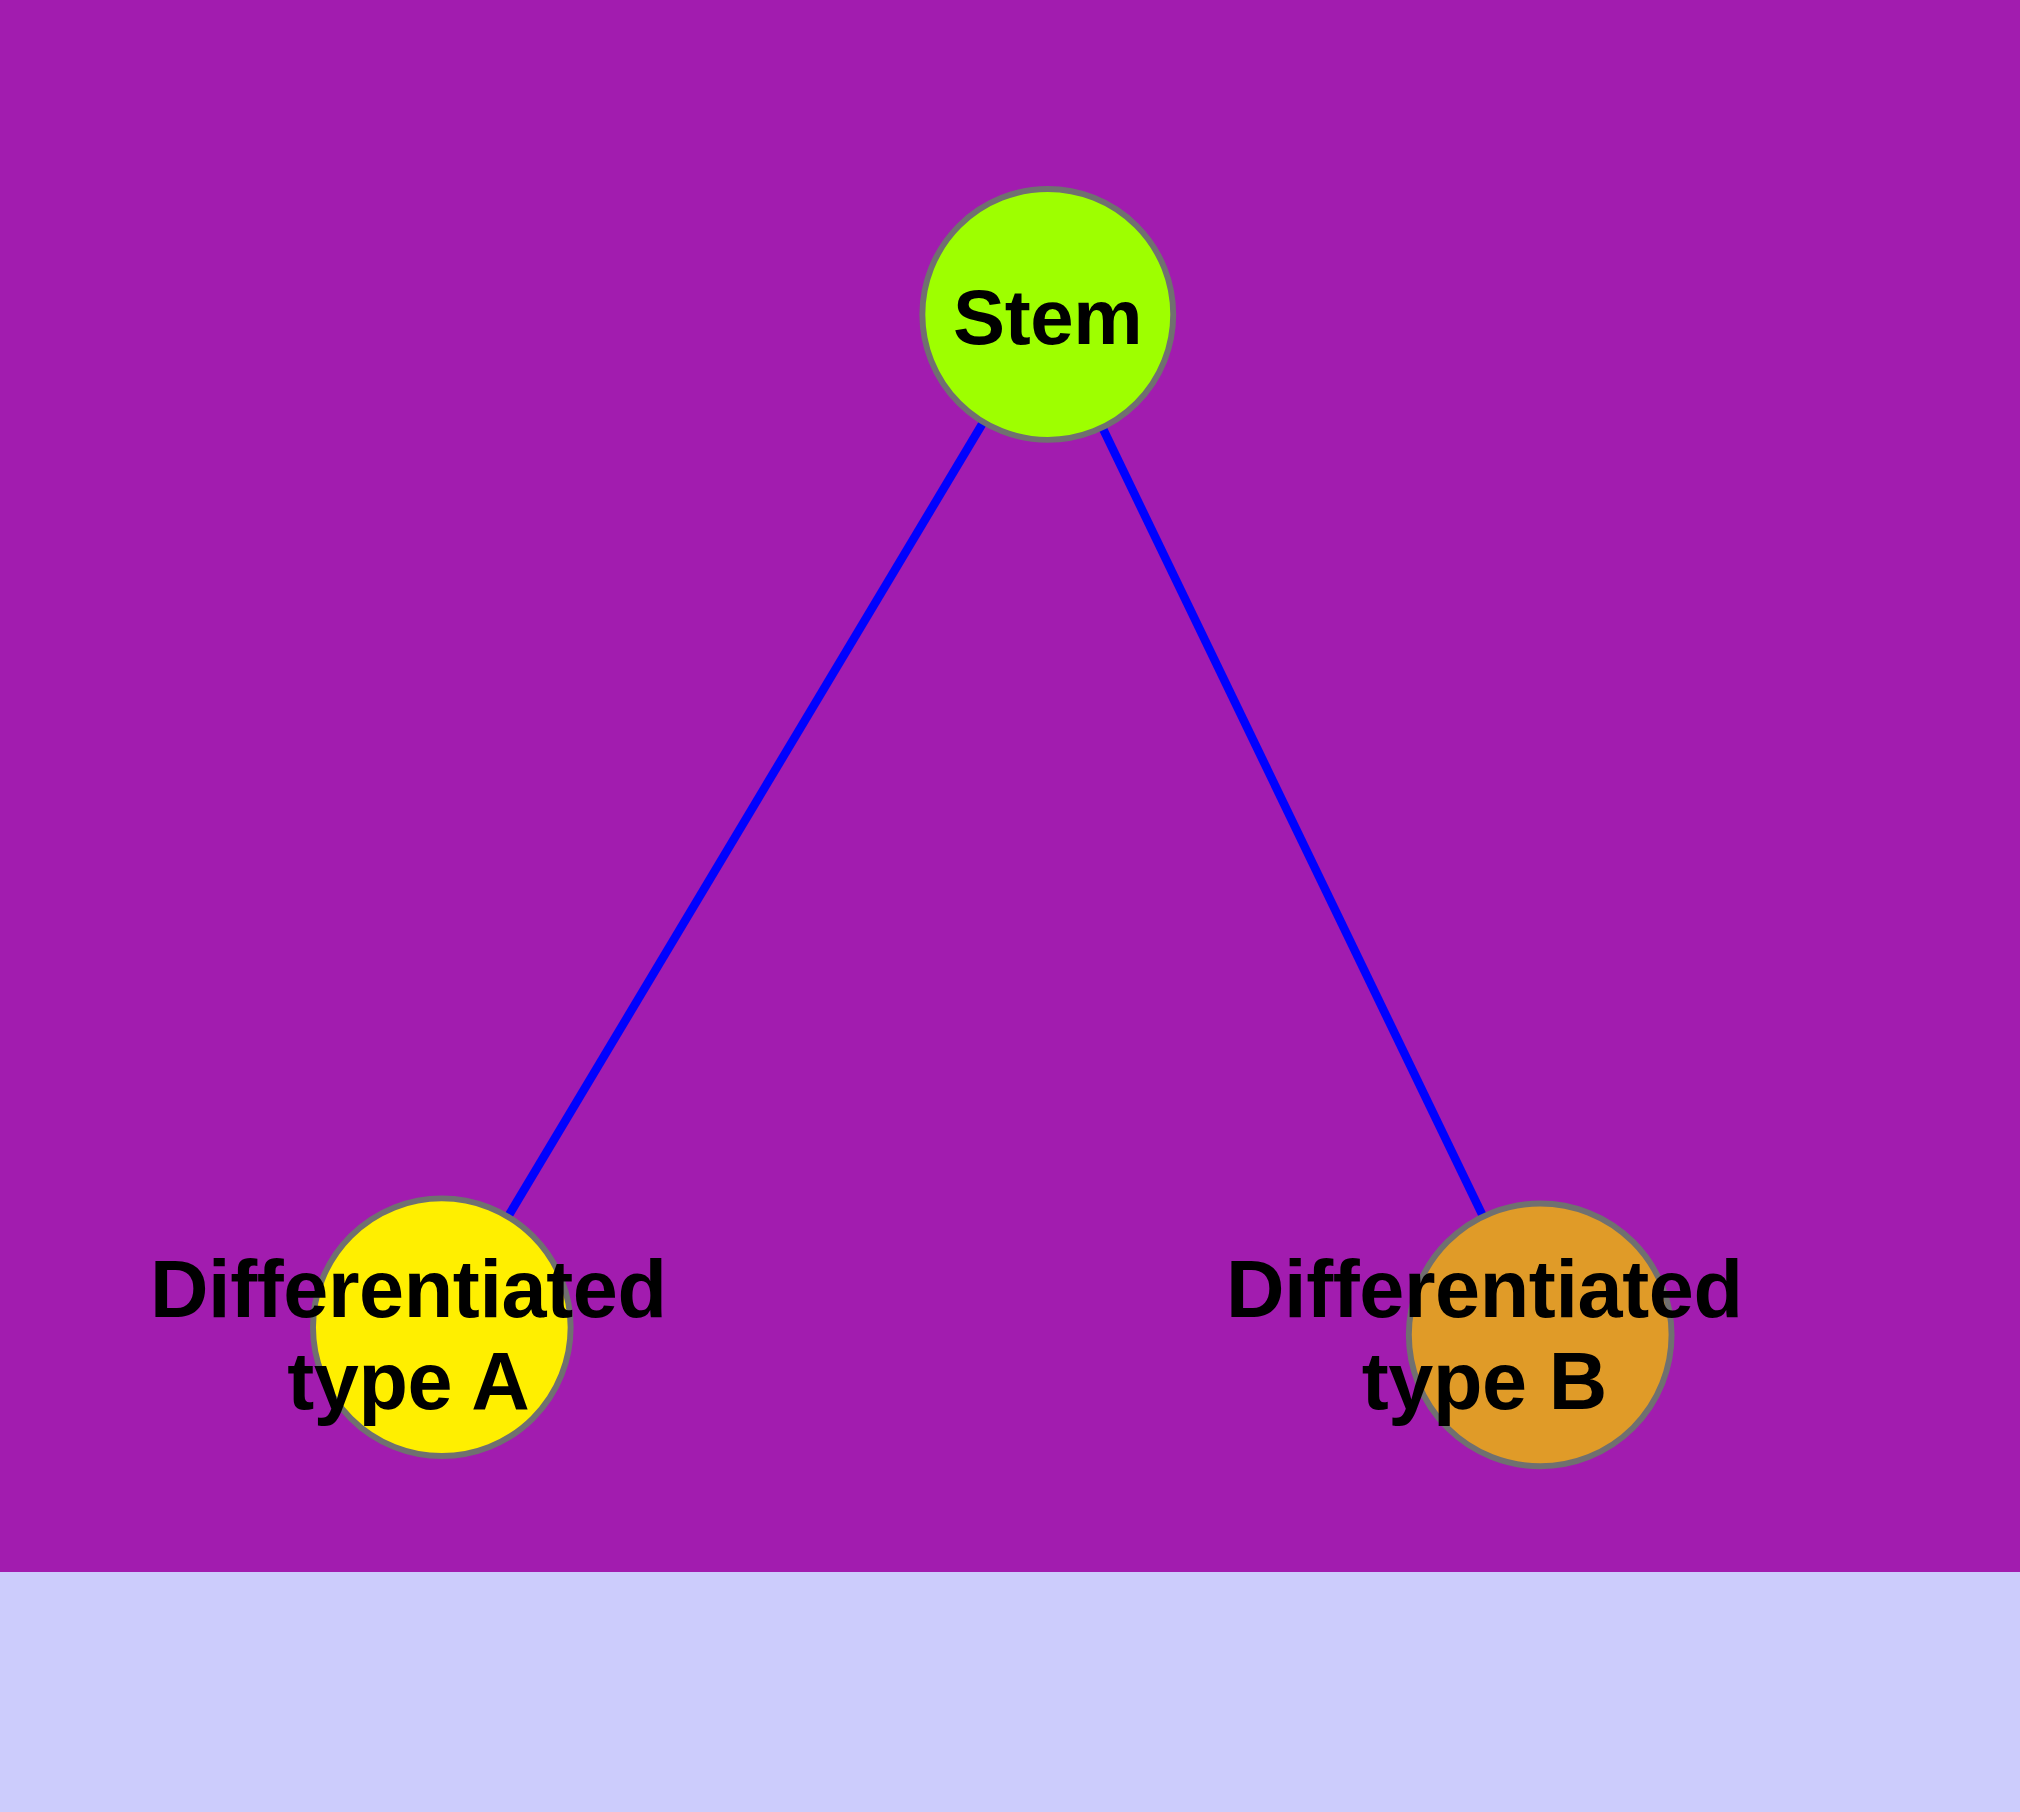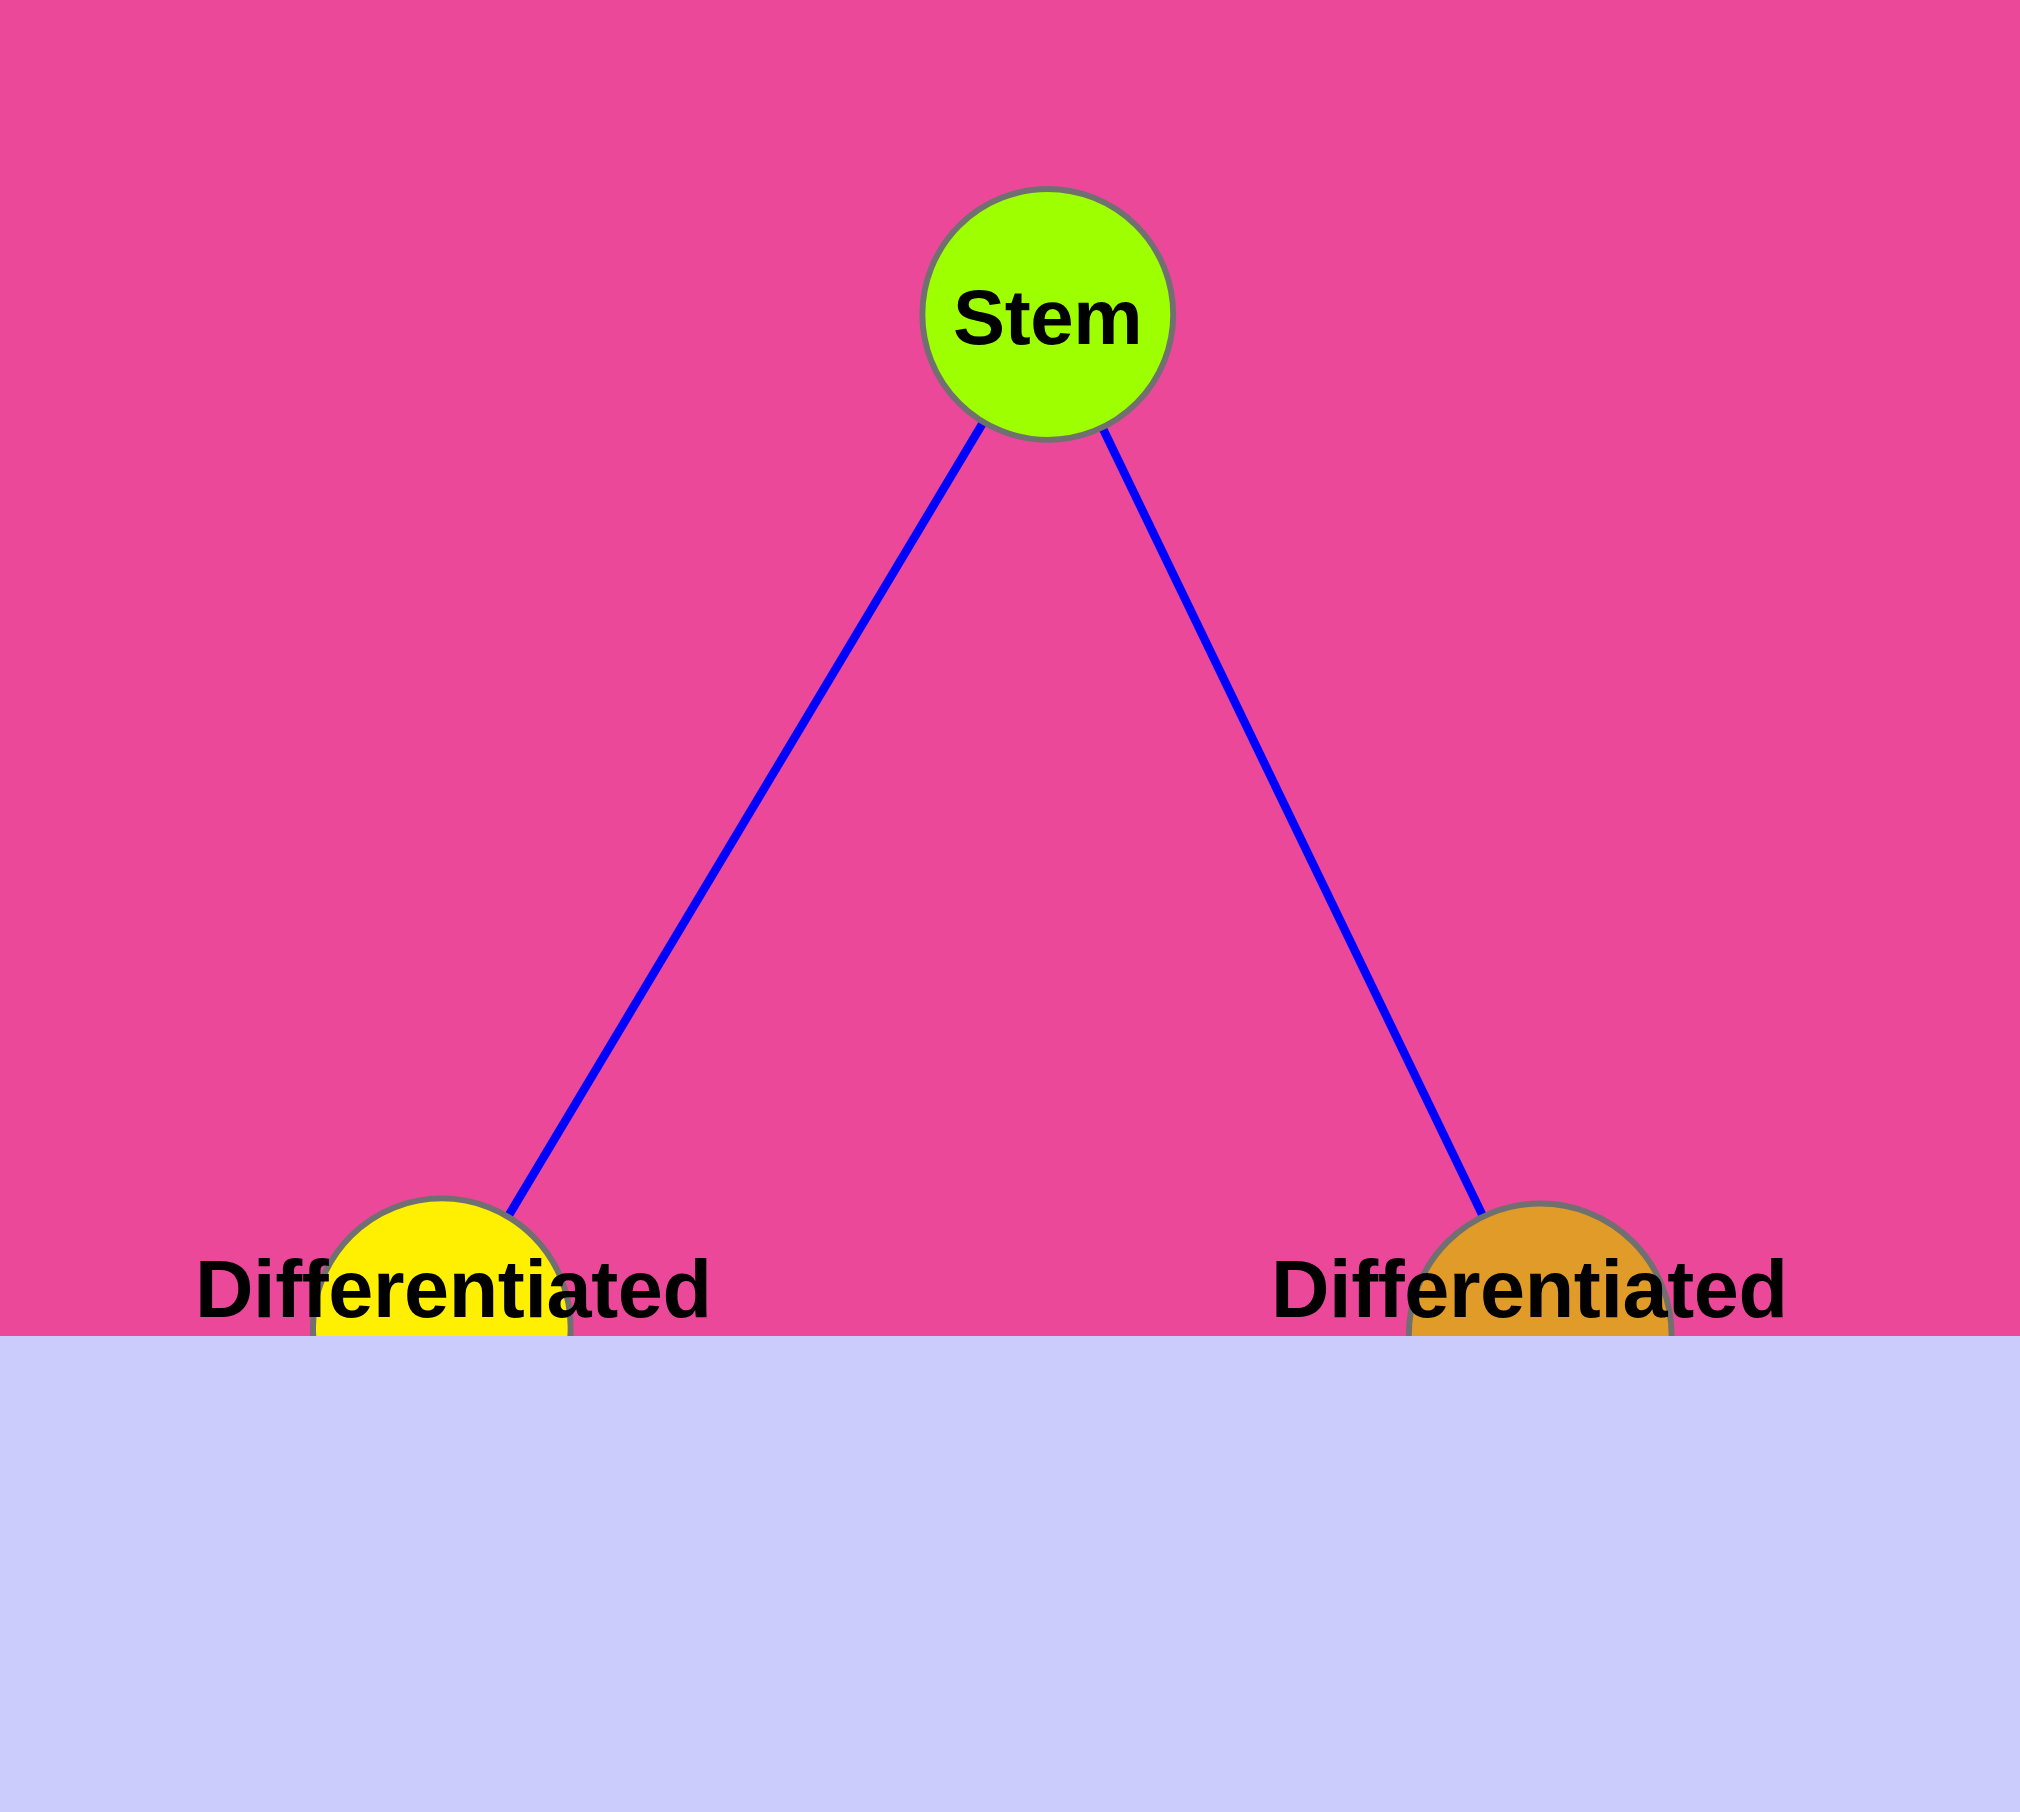--- a/index.html
+++ b/index.html
@@ -3,22 +3,22 @@
 <meta charset="utf-8">
 <style>
   html, body {
     margin: 0;
     padding: 0;
     background: #ccccfc;
   }
   #canvas {
     position: relative;
     width: 2021px;
-    height: 1336px;
-    background: #ec4899;
+    height: 1572px;
+    background: #a21caf;
     overflow: hidden;
     font-family: "Liberation Sans", "DejaVu Sans", sans-serif;
   }
   #graph-svg {
     position: absolute;
     left: 0;
     top: 0;
     width: 2021px;
     height: 1812px;
   }
@@ -30,21 +30,20 @@
     line-height: 1.13;
     white-space: pre;
     pointer-events: none;
     letter-spacing: -0.4px;
   }
   .node-label.single {
     font-size: 78px;
   }
   .node-label.multi {
     font-size: 81px;
-    margin-left: 45px;
   }
 </style>
 </head>
 <body>
 
 <div id="canvas">
 
   <svg id="graph-svg" viewBox="0 0 2384 2138">
     <g id="edge-layer">
         <line x1="1158.9840989548652" y1="499.71888356494554" x2="600.0696584063384" y2="1433.8486128733225" stroke="#0000ff" stroke-width="10" stroke-linecap="butt"></line>

